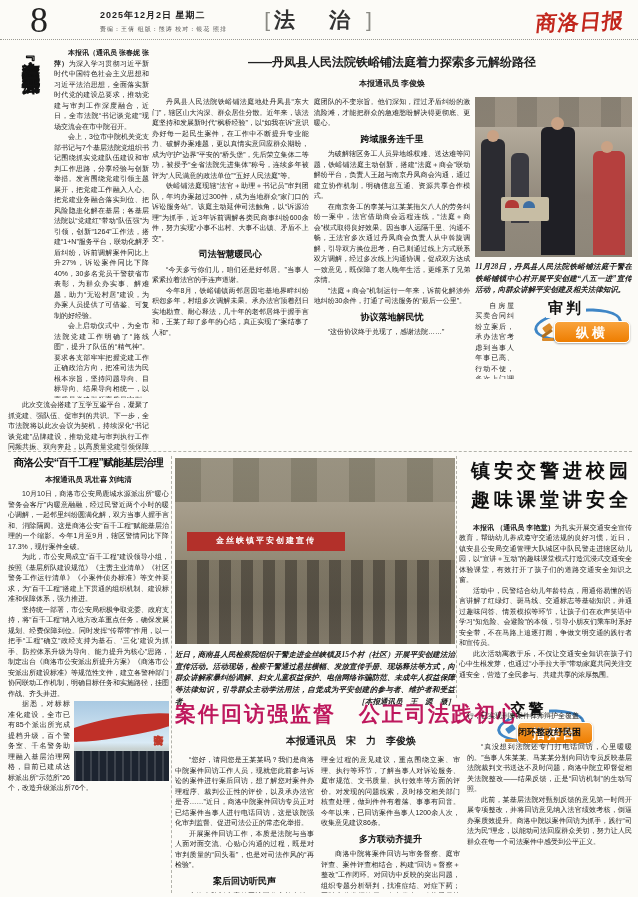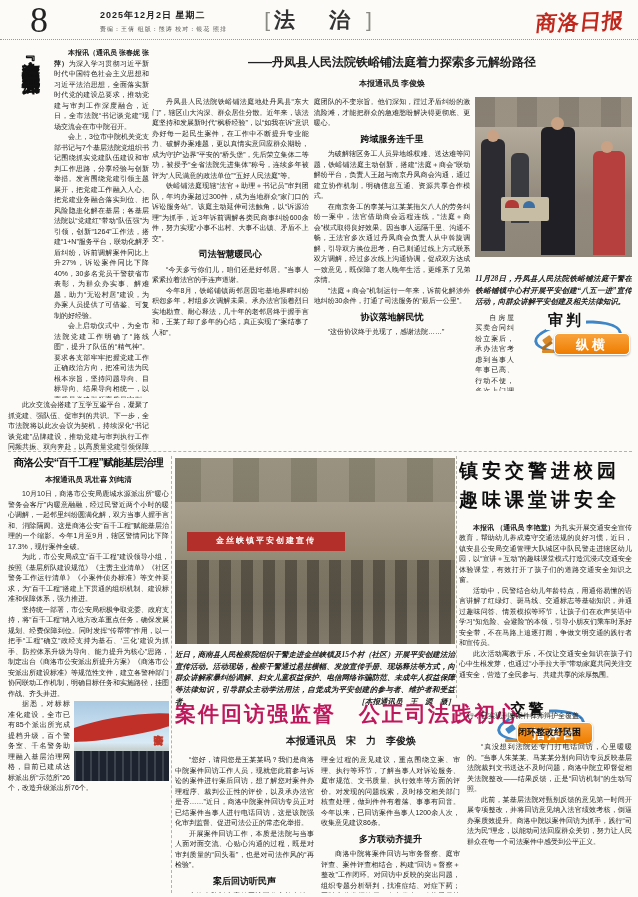--- a/index.html
+++ b/index.html
@@ -92,21 +92,21 @@
                   background:linear-gradient(180deg,#a9c9e2 0%,#d9eaf5 52%,#c8d2d2 60%,#b7c0bf 100%); }
   .pp-flag { position:absolute; left:-14px; top:16px; width:120px; height:20px;
              background:#c03028; border-radius:50% 60% 40% 50%; transform:rotate(-10deg); }
   .pp-row { position:absolute; left:0; right:0; bottom:0; height:30px; background:#1d2430; }
   .pp-row:before { content:""; position:absolute; inset:0;
              background:repeating-linear-gradient(90deg,rgba(255,255,255,.14) 0 2px,transparent 2px 8px); }
   .pp-label { position:absolute; right:4px; top:26px; writing-mode:vertical-rl;
               text-orientation:upright; color:#c0392b; font-weight:bold; font-size:10px;
               line-height:13px; font-family:"DejaVu Serif",serif; }
   .traffic-art { position:absolute; left:459px; top:456px; width:173px; height:244px; overflow:hidden; }
-  .tr-head { text-align:left; font-size:19px; font-weight:bold; letter-spacing:4px;
+  .tr-head { text-align:right; font-size:19px; font-weight:bold; letter-spacing:4px;
              line-height:1.55; color:#0f0f0f; }
   .traffic-badge-row { position:absolute; left:459px; top:702px; width:173px; height:46px;
                        display:flex; justify-content:center; }
   .center-photo-blk { position:absolute; left:175px; top:458px; width:280px; height:240px; }
   .cp-cap { margin-top:5px; }
   .cp-credit { float:right; font-style:italic; font-weight:bold; }
   .bottom-art { position:absolute; left:175px; top:700px; width:457px; height:193px; }
   .b-headzone { width:352px; }
   .b-head { text-align:left; font-size:21px; font-weight:bold; letter-spacing:2px; color:#be185d; }
   .b-by { text-align:center; font-size:10px; font-weight:bold; margin-top:6px; }
@@ -174,21 +174,21 @@
           <div class="ph-head" style="left:12px;top:33px;width:12px;height:12px;"></div>
           <div class="ph-fig" style="left:36px;top:56px;width:18px;height:70px;background:#3a3a41;"></div>
           <div class="ph-fig" style="left:66px;top:30px;width:34px;height:128px;background:#1f1f25;"></div>
           <div class="ph-head" style="left:76px;top:20px;width:13px;height:13px;"></div>
           <div class="ph-fig" style="left:118px;top:54px;width:32px;height:104px;background:#b5403e;"></div>
           <div class="ph-head" style="left:126px;top:44px;width:12px;height:12px;"></div>
           <div class="ph-fig" style="left:26px;top:100px;width:48px;height:24px;background:#c7bda4;border-radius:2px;"></div>
           <div class="ph-fig" style="left:30px;top:103px;width:14px;height:8px;background:#b23a36;"></div>
           <div class="ph-fig" style="left:48px;top:104px;width:12px;height:7px;background:#3e6fa3;"></div>
         </div>
-        <div class="cap" style="margin-top:16px">11月28日，丹凤县人民法院铁峪铺法庭干警在铁峪铺镇中心村开展平安创建“八五一进”宣传活动，向群众讲解平安创建及相关法律知识。</div>
+        <div class="cap" style="margin-top:4px">11月28日，丹凤县人民法院铁峪铺法庭干警在铁峪铺镇中心村开展平安创建“八五一进”宣传活动，向群众讲解平安创建及相关法律知识。</div>
         <div class="col3-row" style="margin-top:5px">
           <div class="txt t7">
             <p>自房屋买卖合同纠纷立案后，承办法官考虑到当事人年事已高、行动不便，多次上门调解，最终双方当场履行完毕，真正实现了案结事了人和。</p>
 
           </div>
           <div class="badge">
             <div class="swoosh"></div>
             <div class="bk">审判</div>
             <div class="gavel">
                 <div class="g1"></div>

